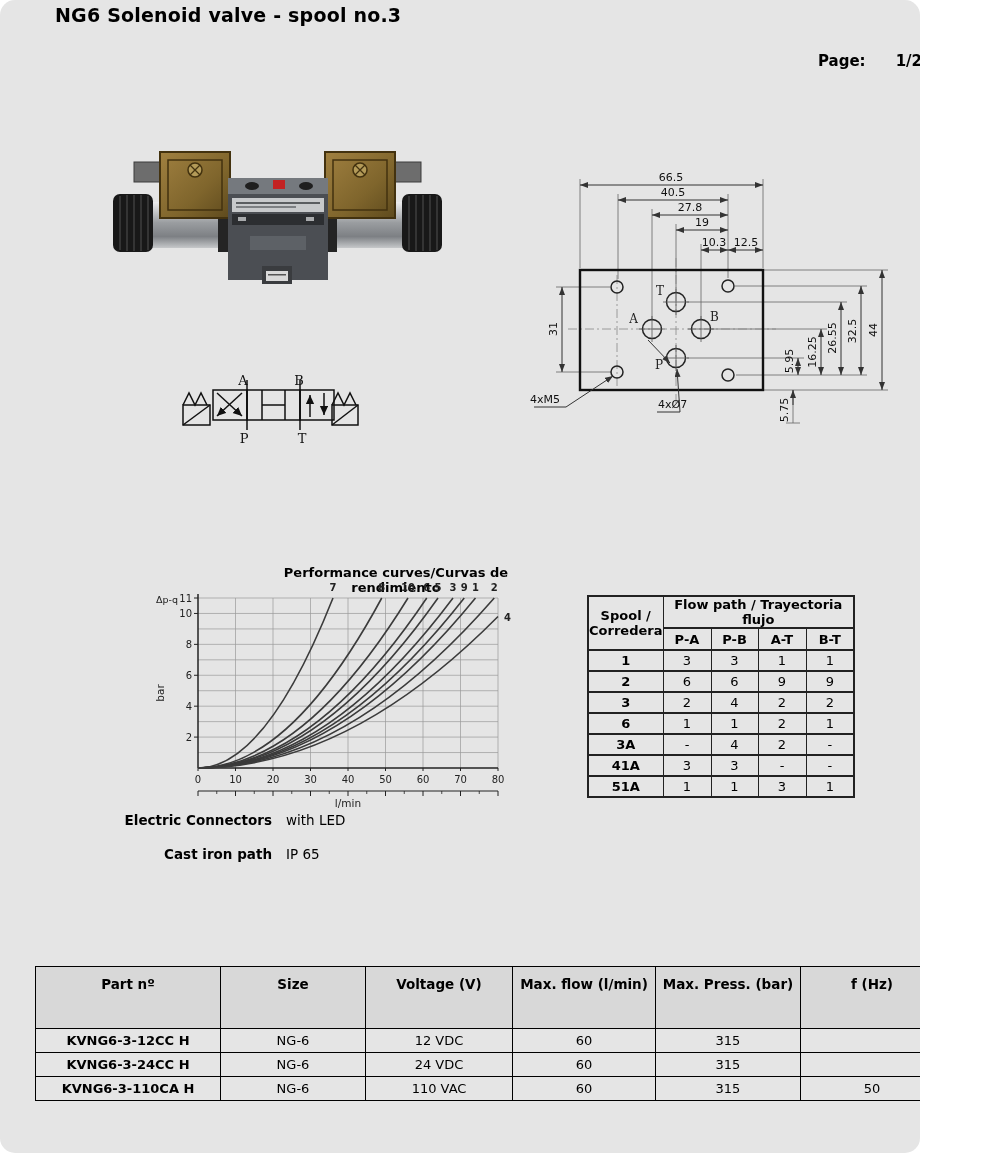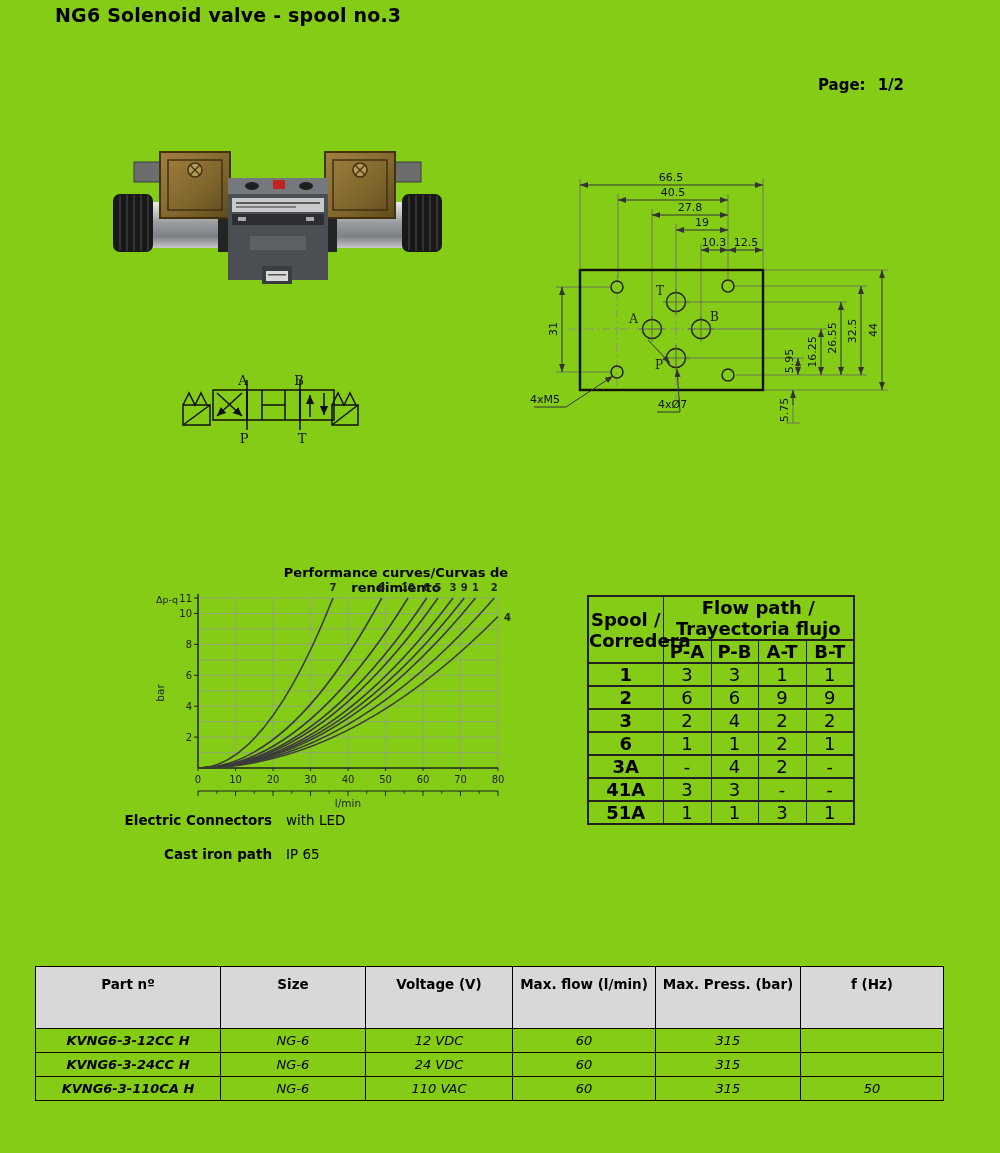--- a/index.html
+++ b/index.html
@@ -1,57 +1,57 @@
 <!DOCTYPE html>
 <html><head>
 <meta charset="utf-8">
 <style>
   * { margin:0; padding:0; box-sizing:border-box; }
   html,body { background:#fff; }
   .page {
-    position:relative; width:1000px; height:1153px; background:#84cc16;
-    font-family:"DejaVu Sans", sans-serif; color:#000; overflow:hidden;
+    position:relative; width:920px; height:1153px; background:#e5e5e5;
+    font-family:"DejaVu Sans", sans-serif; color:#000; overflow:hidden;border-radius:15px;
   }
   .title { position:absolute; left:55px; top:4px; font-size:19px; font-weight:bold; letter-spacing:0.2px; }
-  .page-ind { position:absolute; left:818px; top:52px; display:flex; gap:12px; font-size:15px; font-weight:bold;margin-top:24px; }
+  .page-ind { position:absolute; left:818px; top:52px; display:flex; gap:30px; font-size:15px; font-weight:bold; }
 
   .photo { position:absolute; left:110px; top:140px; width:335px; height:150px; }
   .drawing { position:absolute; left:520px; top:165px; width:470px; height:270px; }
   .symbol { position:absolute; left:160px; top:372px; width:220px; height:78px; }
 
   .chart { position:absolute; left:148px; top:563px; width:390px; height:250px; }
   .chart-title { position:absolute; left:68px; top:2px; width:310px; text-align:center;
                  font-size:13px; font-weight:bold;margin-left:25px; }
   .chart svg { position:absolute; left:0; top:0; }
 
   table { border-collapse:collapse; table-layout:fixed; }
 
   .spool-table { position:absolute; left:587px; top:595px; width:266px;
-                 font-size:18px; border:2px solid #222; }
+                 font-size:13px; border:2px solid #222; }
   .spool-table th, .spool-table td {
     border:1px solid #222; border-top-width:2px; border-bottom-width:2px;
     text-align:center; vertical-align:middle; padding:0; height:21px; font-weight:normal;
   }
   .spool-table th { font-weight:bold; }
   .spool-table td.sp-name { font-weight:bold; }
   .spool-table .h1 { height:23px; }
   .spool-table .h2 { height:22px; }
 
   .specs { position:absolute; left:0px; top:812px; width:560px;
            display:flex; flex-direction:column; gap:18px; font-size:13.5px; }
   .spec-row { display:flex; align-items:flex-start; }
   .spec-label { width:272px; text-align:right; font-weight:bold; line-height:16px; }
   .spec-val { margin-left:14px; line-height:16px; }
 
   .parts-table { position:absolute; left:35px; top:966px; width:908px;
                  font-size:13px; border:1px solid #000; }
   .parts-table th { background:#d8d8d8; font-weight:bold; font-size:13.5px;
                     border:1px solid #000; height:62px; vertical-align:top;
                     padding-top:9px; text-align:center; }
-  .parts-table td { border:1px solid #000; height:24px; text-align:center; vertical-align:middle;font-style:italic; }
+  .parts-table td { border:1px solid #000; height:24px; text-align:center; vertical-align:middle; }
   .parts-table td:first-child { font-weight:bold; }
 
   .dim-num { font-size:11px; fill:#111; font-family:"DejaVu Sans",sans-serif; }
   .port-lbl { font-size:12px; fill:#222; font-family:"DejaVu Serif",serif; }
   .sym-lbl { font-size:13px; fill:#111; font-family:"DejaVu Serif",serif; }
 </style>
 </head>
 <body>
 
 <div class="page">

